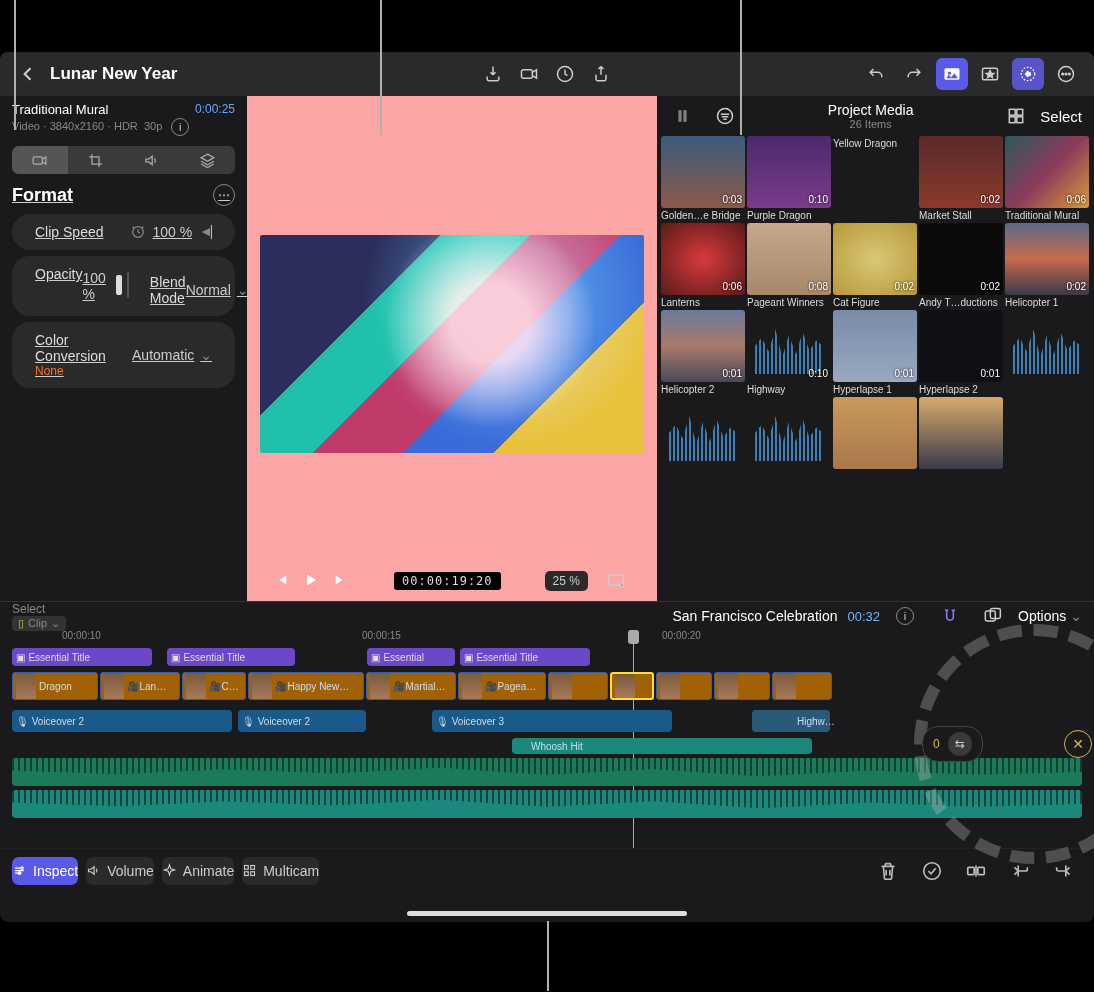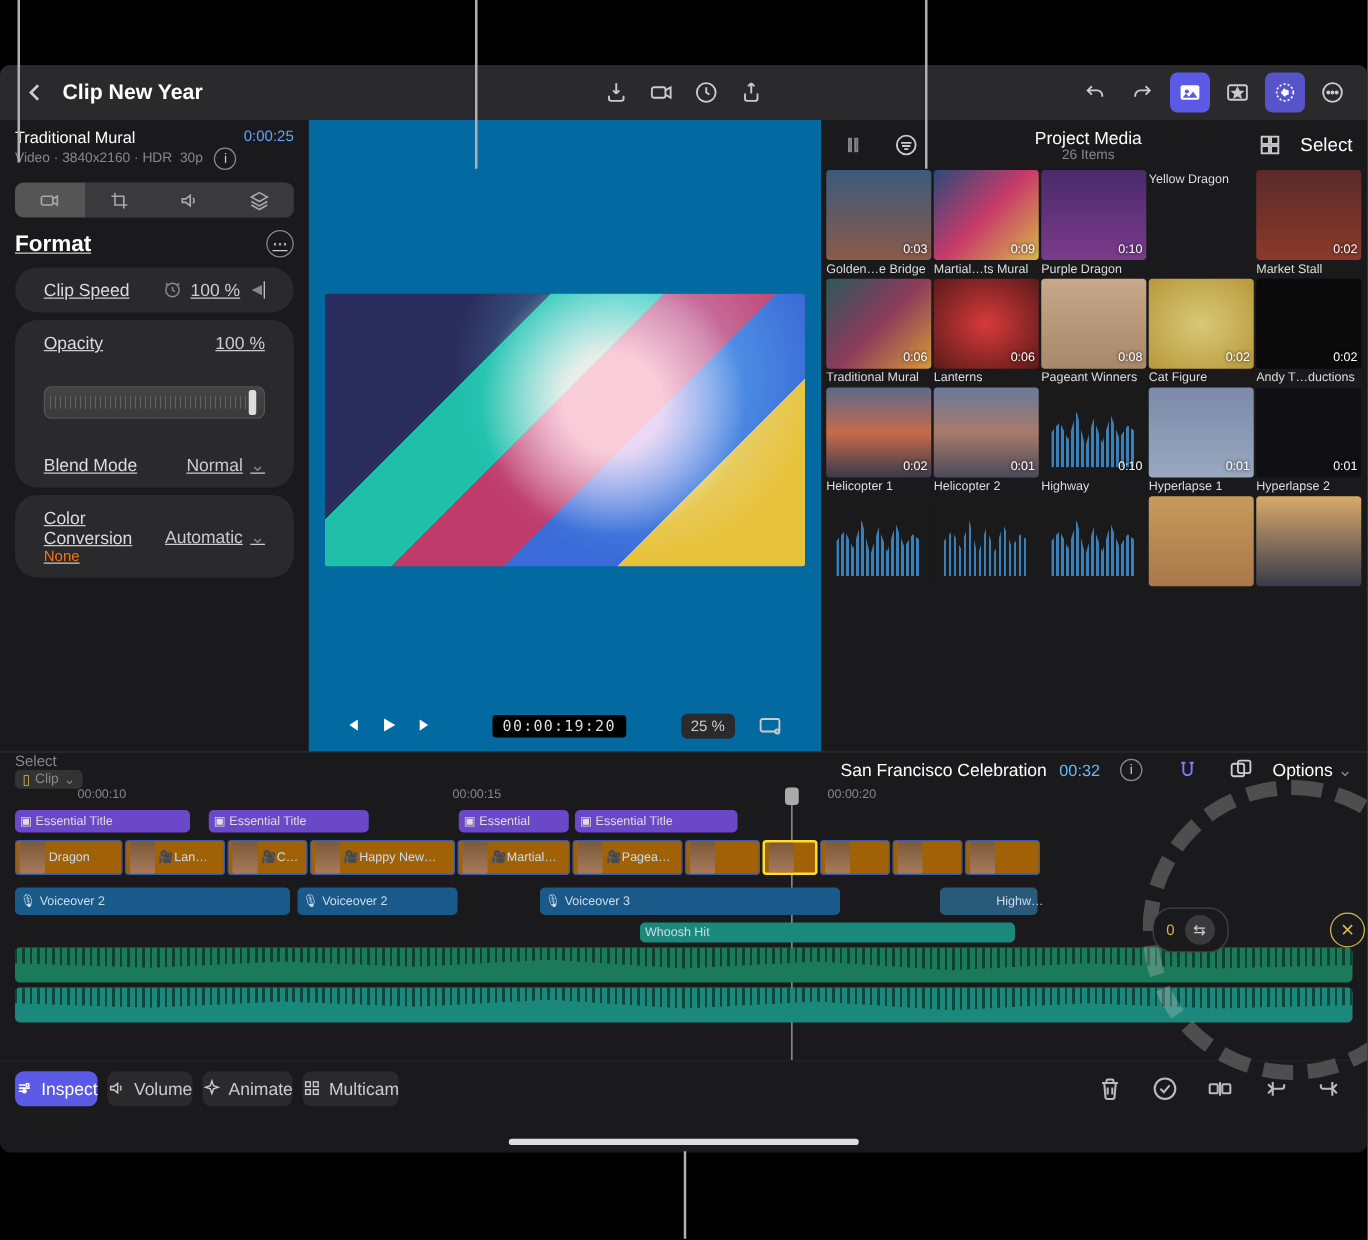--- a/index.html
+++ b/index.html
@@ -36,21 +36,21 @@
 .section h3 { font-size: 18px; font-weight: 600; color: #fff; margin: 10px 0 8px; display: flex; justify-content: space-between; align-items: center; }
 .dots { width: 22px; height: 22px; border: 1.2px solid #888; border-radius: 50%; display: flex; align-items: center; justify-content: center; color: #aaa; font-size: 12px; }
 .row { background: #2a2a2c; border-radius: 18px; padding: 10px 23px; display: flex; align-items: center; justify-content: space-between; font-size: 14px; color: #ddd; margin-bottom: 6px; }
 .row .val { color: #ccc; display: flex; align-items: center; gap: 6px; }
 .row small { font-size: 12px; color: #f97316; display: block; }
 .slider { height: 26px; background: linear-gradient(#444,#3a3a3a); border-radius: 6px; position: relative; border: 1px solid #555; margin-top: 6px; }
 .slider .ticks { position: absolute; inset: 7px 4px; background-image: repeating-linear-gradient(90deg,#888 0 1px, transparent 1px 4px); opacity: .5;}
 .slider .knob { position: absolute; right: 6px; top: 2px; bottom: 2px; width: 6px; background: #ddd; border-radius: 2px; }
 
 
-.viewer { background: #0369a1; display: flex; flex-direction: column; }
+.viewer { background: #fca5a5; display: flex; flex-direction: column; }
 .viewer .frame { flex: 1; display: flex; align-items: center; justify-content: center; padding: 60px 8px 30px 8px; }
 .viewer .frame .art { width: 384px; height: 218px; border-radius: 2px; background:
   linear-gradient(135deg, #2b2e5c 0 30%, #20bfa9 30% 45%, #bf3b6a 45% 60%, #3b6bd8 60% 75%, #e7c23a 75% 100%);
   position: relative; overflow: hidden; }
 .art::after { content: ""; position: absolute; inset: 0; background:
   radial-gradient(circle at 60% 40%, rgba(249,200,200,.9) 15%, transparent 40%),
   radial-gradient(circle at 65% 30%, rgba(52,132,168,.6) 20%, transparent 50%); mix-blend-mode: screen; }
 .vcontrols { height: 40px; display: flex; align-items: center; gap: 12px; justify-content: center; font-size: 12px; }
 .play svg { width: 18px; height: 18px; color: #fff; }
 .tc { background: #000; padding: 2px 8px; border-radius: 3px; font-family: ui-monospace,monospace; letter-spacing: 1px; font-size: 12px; color: #ddd; }
@@ -100,21 +100,21 @@
 .track.aud { height: 26px; }
 .track.music { height: 30px; }
 .tc-clip { background: #6a48c8; border-radius: 4px; font-size: 10px; padding: 0 4px; display: flex; align-items: center; color: #ddd; gap: 3px; min-width: 50px; position: absolute; height: 18px;}
 .vc-clip { background: #a16207; border-radius: 3px; font-size: 10px; color: #cde; display: flex; align-items: center; padding: 0 3px; border: 1px solid #3a5aaa; position: absolute; height: 28px; overflow: hidden; }
 .vc-clip::before { content: ""; width: 20px; height: 100%; background: linear-gradient(#7a5a3a,#a87a5a); border-radius: 2px; margin-right: 3px; }
 .vc-clip.sel { border: 2px solid #ffdd33; }
 .ac-clip { background: #1a5a8a; border-radius: 4px; font-size: 10px; color: #cde; padding: 0 4px; display: flex; align-items: center; position: absolute; height: 22px; gap: 3px;}
 .mc-clip { background: #1a7a5a; border-radius: 4px; position: absolute; height: 28px; overflow: hidden;}
 .mc-clip.teal { background: #1a887a; }
 .mc-clip::after { content: ""; position: absolute; inset: 0; background: repeating-linear-gradient(90deg, rgba(10,40,30,.7) 0 2px, transparent 2px 6px); clip-path: polygon(0 0, 100% 0, 100% 50%, 90% 60%, 80% 45%, 70% 65%, 60% 40%, 50% 60%, 40% 35%, 30% 55%, 20% 40%, 10% 58%, 0 45%); }
-.sf-clip { background: #1a887a; border-radius: 4px; position: absolute; height: 16px; font-size: 10px; color: #cde; display: flex; align-items: center; padding: 0 4px; gap: 3px;}
+.sf-clip { background: #1a887a; border-radius: 4px; position: absolute; height: 16px; font-size: 10px; color: #cde; display: flex; align-items: center; padding: 0 19px; gap: 3px;}
 .playhead { position: absolute; top: -18px; bottom: 0; width: 1px; background: #aaa; }
 .playhead::before { content: ""; position: absolute; top: 0; left: -5px; width: 11px; height: 14px; background: #aaa; border-radius: 3px; }
 
 
 .jog { position: absolute; bottom: 58px; right: -60px; width: 240px; height: 240px; pointer-events: none; z-index: 5; }
 .jog-ring { width: 240px; height: 240px; border: 12px dashed rgba(200,200,200,.3); border-radius: 50%; position: absolute; }
 .jog-pill { position: absolute; top: 50%; left: 8px; transform: translateY(-50%); background: #1a1a1c; border: 1px solid #444; border-radius: 16px; padding: 5px 10px; display: flex; align-items: center; gap: 8px; font-size: 12px; color: #d8b848; pointer-events: auto; }
 .jog-pill .swap { width: 24px; height: 24px; border-radius: 50%; background: #3a3a3c; display: flex; align-items: center; justify-content: center; font-size: 12px; color: #ccc; }
 .jog-close { position: absolute; top: 50%; right: 62px; transform: translateY(-50%); width: 28px; height: 28px; border: 1.5px solid #d8b848; border-radius: 50%; display: flex; align-items: center; justify-content: center; color: #d8b848; font-size: 14px; pointer-events: auto; }
 
@@ -140,21 +140,21 @@
 <div class="callout-v" style="left:740px; top:0; height:135px;"></div>
 
 <div class="app">
 
 <div class="toolbar">
   <div class="tbtn">
         <svg viewBox="0 0 24 24" fill="none" stroke="currentColor" stroke-width="2.5">
           <path d="M15 5l-7 7 7 7"></path>
         </svg>
       </div>
-  <div class="title">Clip New Year</div>
+  <div class="title">Lunar New Year</div>
   <div class="spacer"></div>
   <div style="position:absolute; left:50%; transform:translateX(-50%); display:flex; gap:4px;">
     <div class="tbtn">
           <svg viewBox="0 0 24 24" fill="none" stroke="currentColor" stroke-width="1.8">
             <path d="M12 3v10m0 0l-3-3m3 3l3-3M5 15v3a2 2 0 002 2h10a2 2 0 002-2v-3"></path>
           </svg>
         </div>
     <div class="tbtn">
           <svg viewBox="0 0 24 24" fill="none" stroke="currentColor" stroke-width="1.8">
             <rect x="3" y="7" width="13" height="10" rx="2"></rect>
@@ -255,21 +255,21 @@
       <span>Clip Speed</span>
       <span class="val">
               <svg width="16" height="16" viewBox="0 0 24 24" fill="none" stroke="#888" stroke-width="1.8">
                 <circle cx="12" cy="12" r="8"></circle>
                 <path d="M12 8v4l3 2M4 6l2-2M20 6l-2-2"></path>
               </svg>
               <span>100 %</span> 
               <span class="chev">▲</span>
             </span>
     </div>
-    <div class="row" style="flex-direction:column; align-items:stretch; gap:21px;">
+    <div class="row" style="flex-direction:row; align-items:stretch; gap:21px;">
       <div style="display:flex; justify-content:space-between;">
               <span>Opacity</span>
               <span class="val">100 %</span>
             </div>
       <div class="slider">
               <div class="ticks"></div>
               <div class="knob"></div>
             </div>
       <div style="display:flex; justify-content:space-between; margin-top:8px;">
               <span>Blend Mode</span>
@@ -345,26 +345,20 @@
     <div style="font-size:15px;color:#fff;">Select</div>
   </div>
   <div class="grid" id="clip-grid">
           <div class="clip">
             <div class="thumb th1">
               <span class="dur">0:03</span>
             </div>
             <div class="label">Golden…e Bridge</div>
           </div>
           <div class="clip">
-            <div class="thumb th2">
-              <span class="dur">0:09</span>
-            </div>
-            <div class="label">Martial…ts Mural</div>
-          </div>
-          <div class="clip">
             <div class="thumb th3">
               <span class="dur">0:10</span>
             </div>
             <div class="label">Purple Dragon</div>
           </div>
           <div class="clip">
             <div class="label">Yellow Dragon</div>
           </div>
           <div class="clip">
             <div class="thumb th5">

